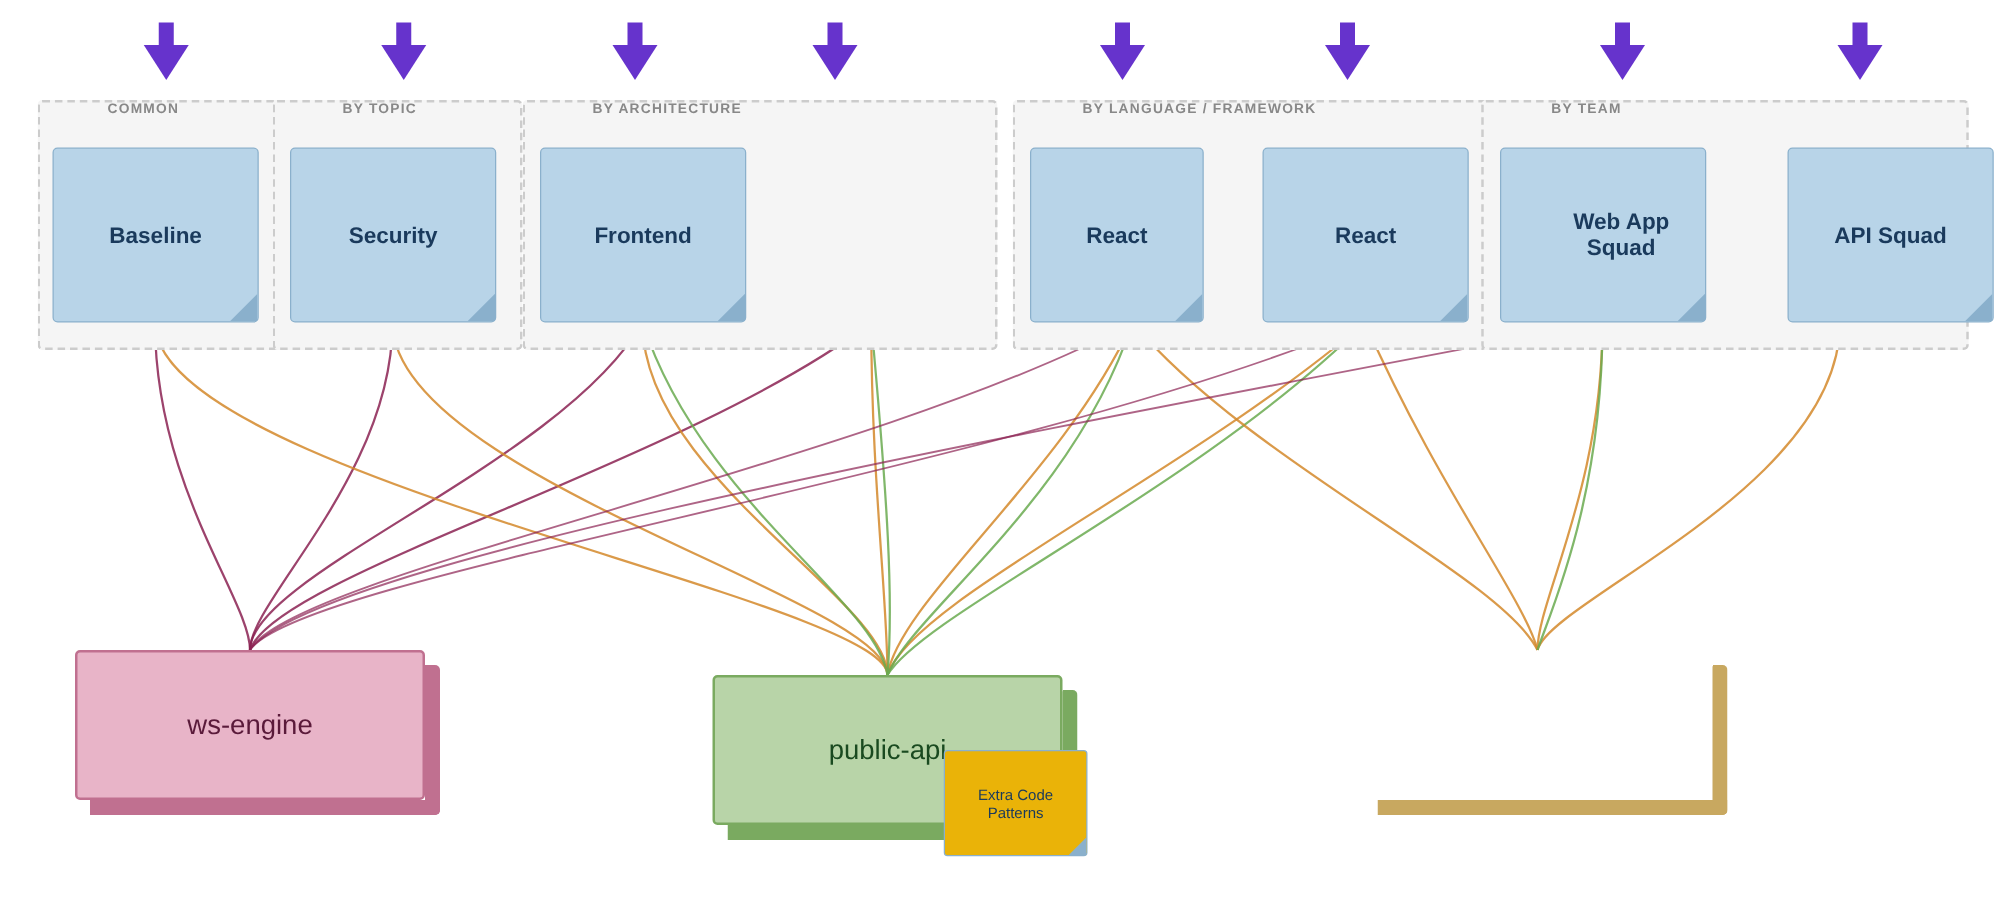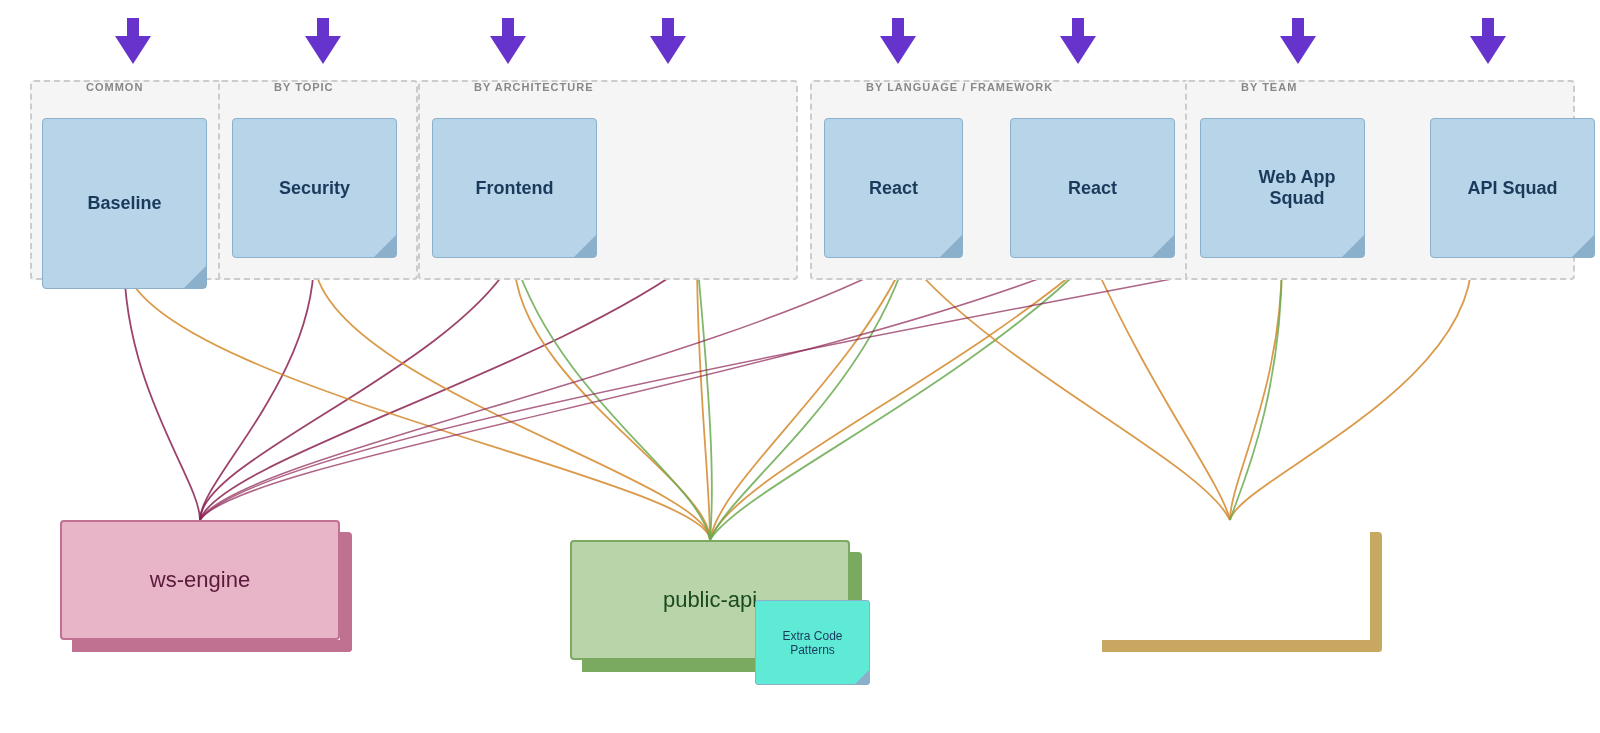--- a/index.html
+++ b/index.html
@@ -135,21 +135,21 @@
       top: 0;
       left: 0;
       width: 1600px;
       height: 733px;
       pointer-events: none;
     }
 
     
     .extra-note {
       position: absolute;
-      background: #5eead4;
+      background: #eab308;
       border: 1.5px solid #8ab0cc;
       border-radius: 3px;
       font-size: 12px;
       font-weight: 500;
       color: #1a3a5c;
       text-align: center;
       display: flex;
       align-items: center;
       justify-content: center;
       padding: 6px;
@@ -255,21 +255,21 @@
   </div>
 
   <div class="group-box" style="left:810px; top:80px; width:380px; height:200px;">
     <span class="group-label">BY LANGUAGE / FRAMEWORK</span>
   </div>
 
   <div class="group-box" style="left:1185px; top:80px; width:390px; height:200px;">
     <span class="group-label">BY TEAM</span>
   </div>
 
-  <div class="note-card" style="left:42px; top:118px; width:165px; height:171px;">
+  <div class="note-card" style="left:42px; top:118px; width:165px; height:140px;">
     <span>Baseline</span>
   </div>
   <div class="note-card" style="left:232px; top:118px; width:165px; height:140px;">
     <span>Security</span>
   </div>
   <div class="note-card" style="left:432px; top:118px; width:165px; height:140px;">
     <span>Frontend</span>
   </div>
   <div class="note-card" style="left:824px; top:118px; width:139px; height:140px;">
     <span>React</span>

